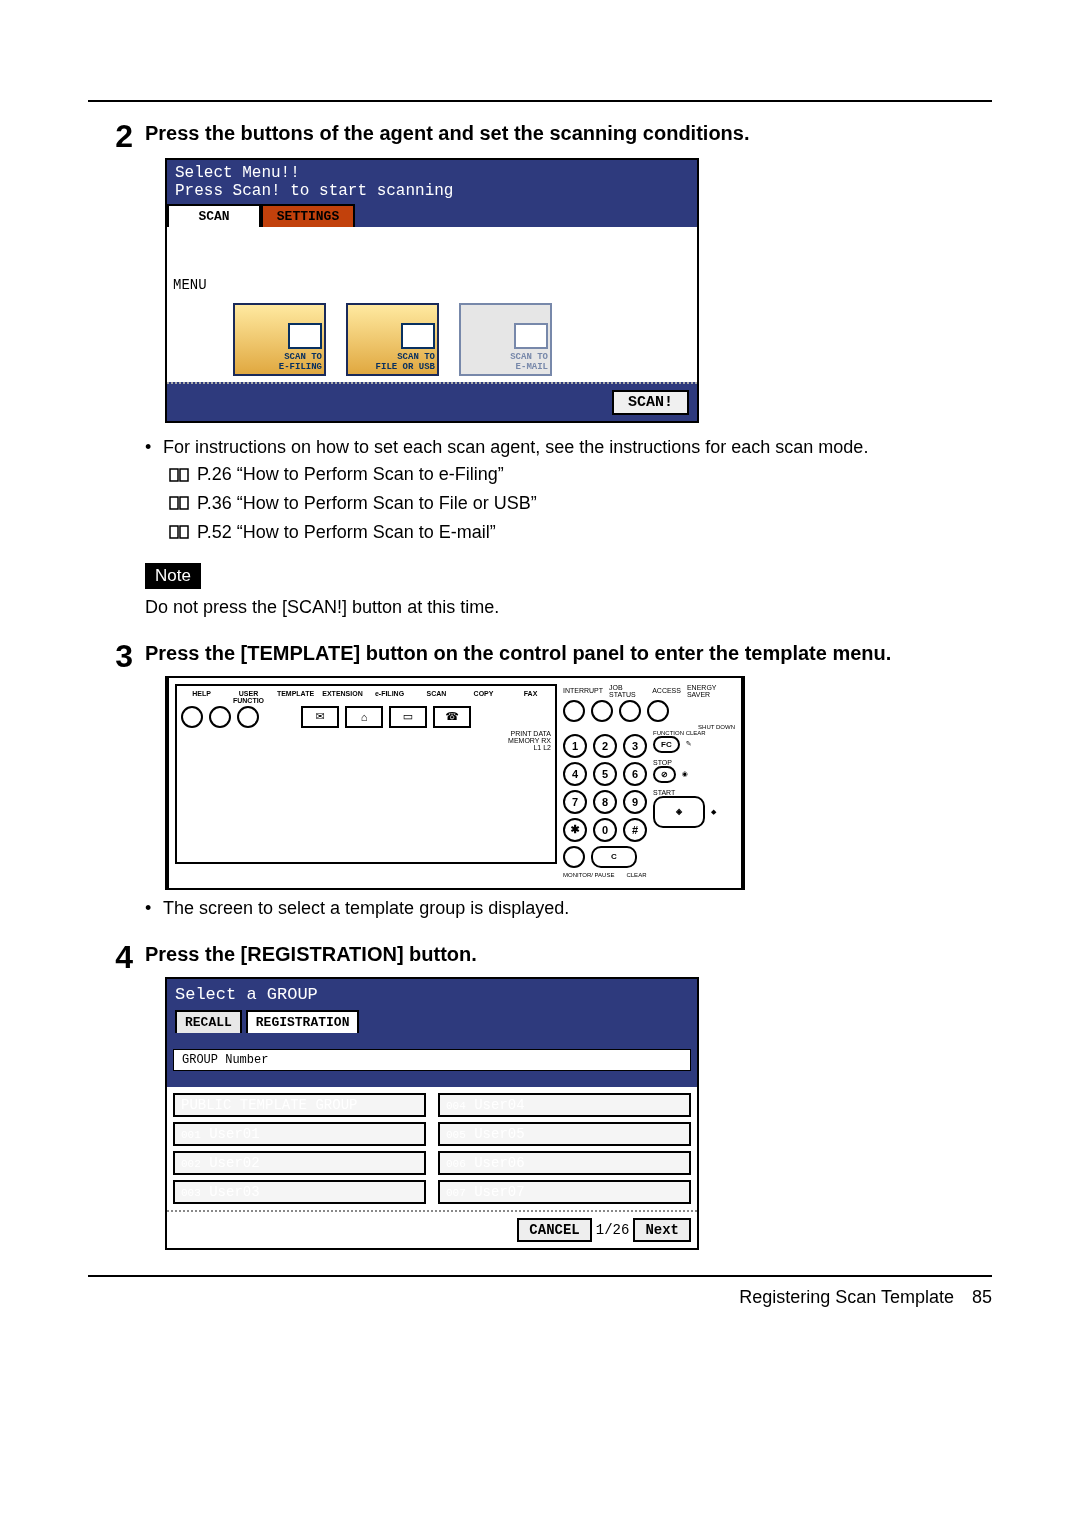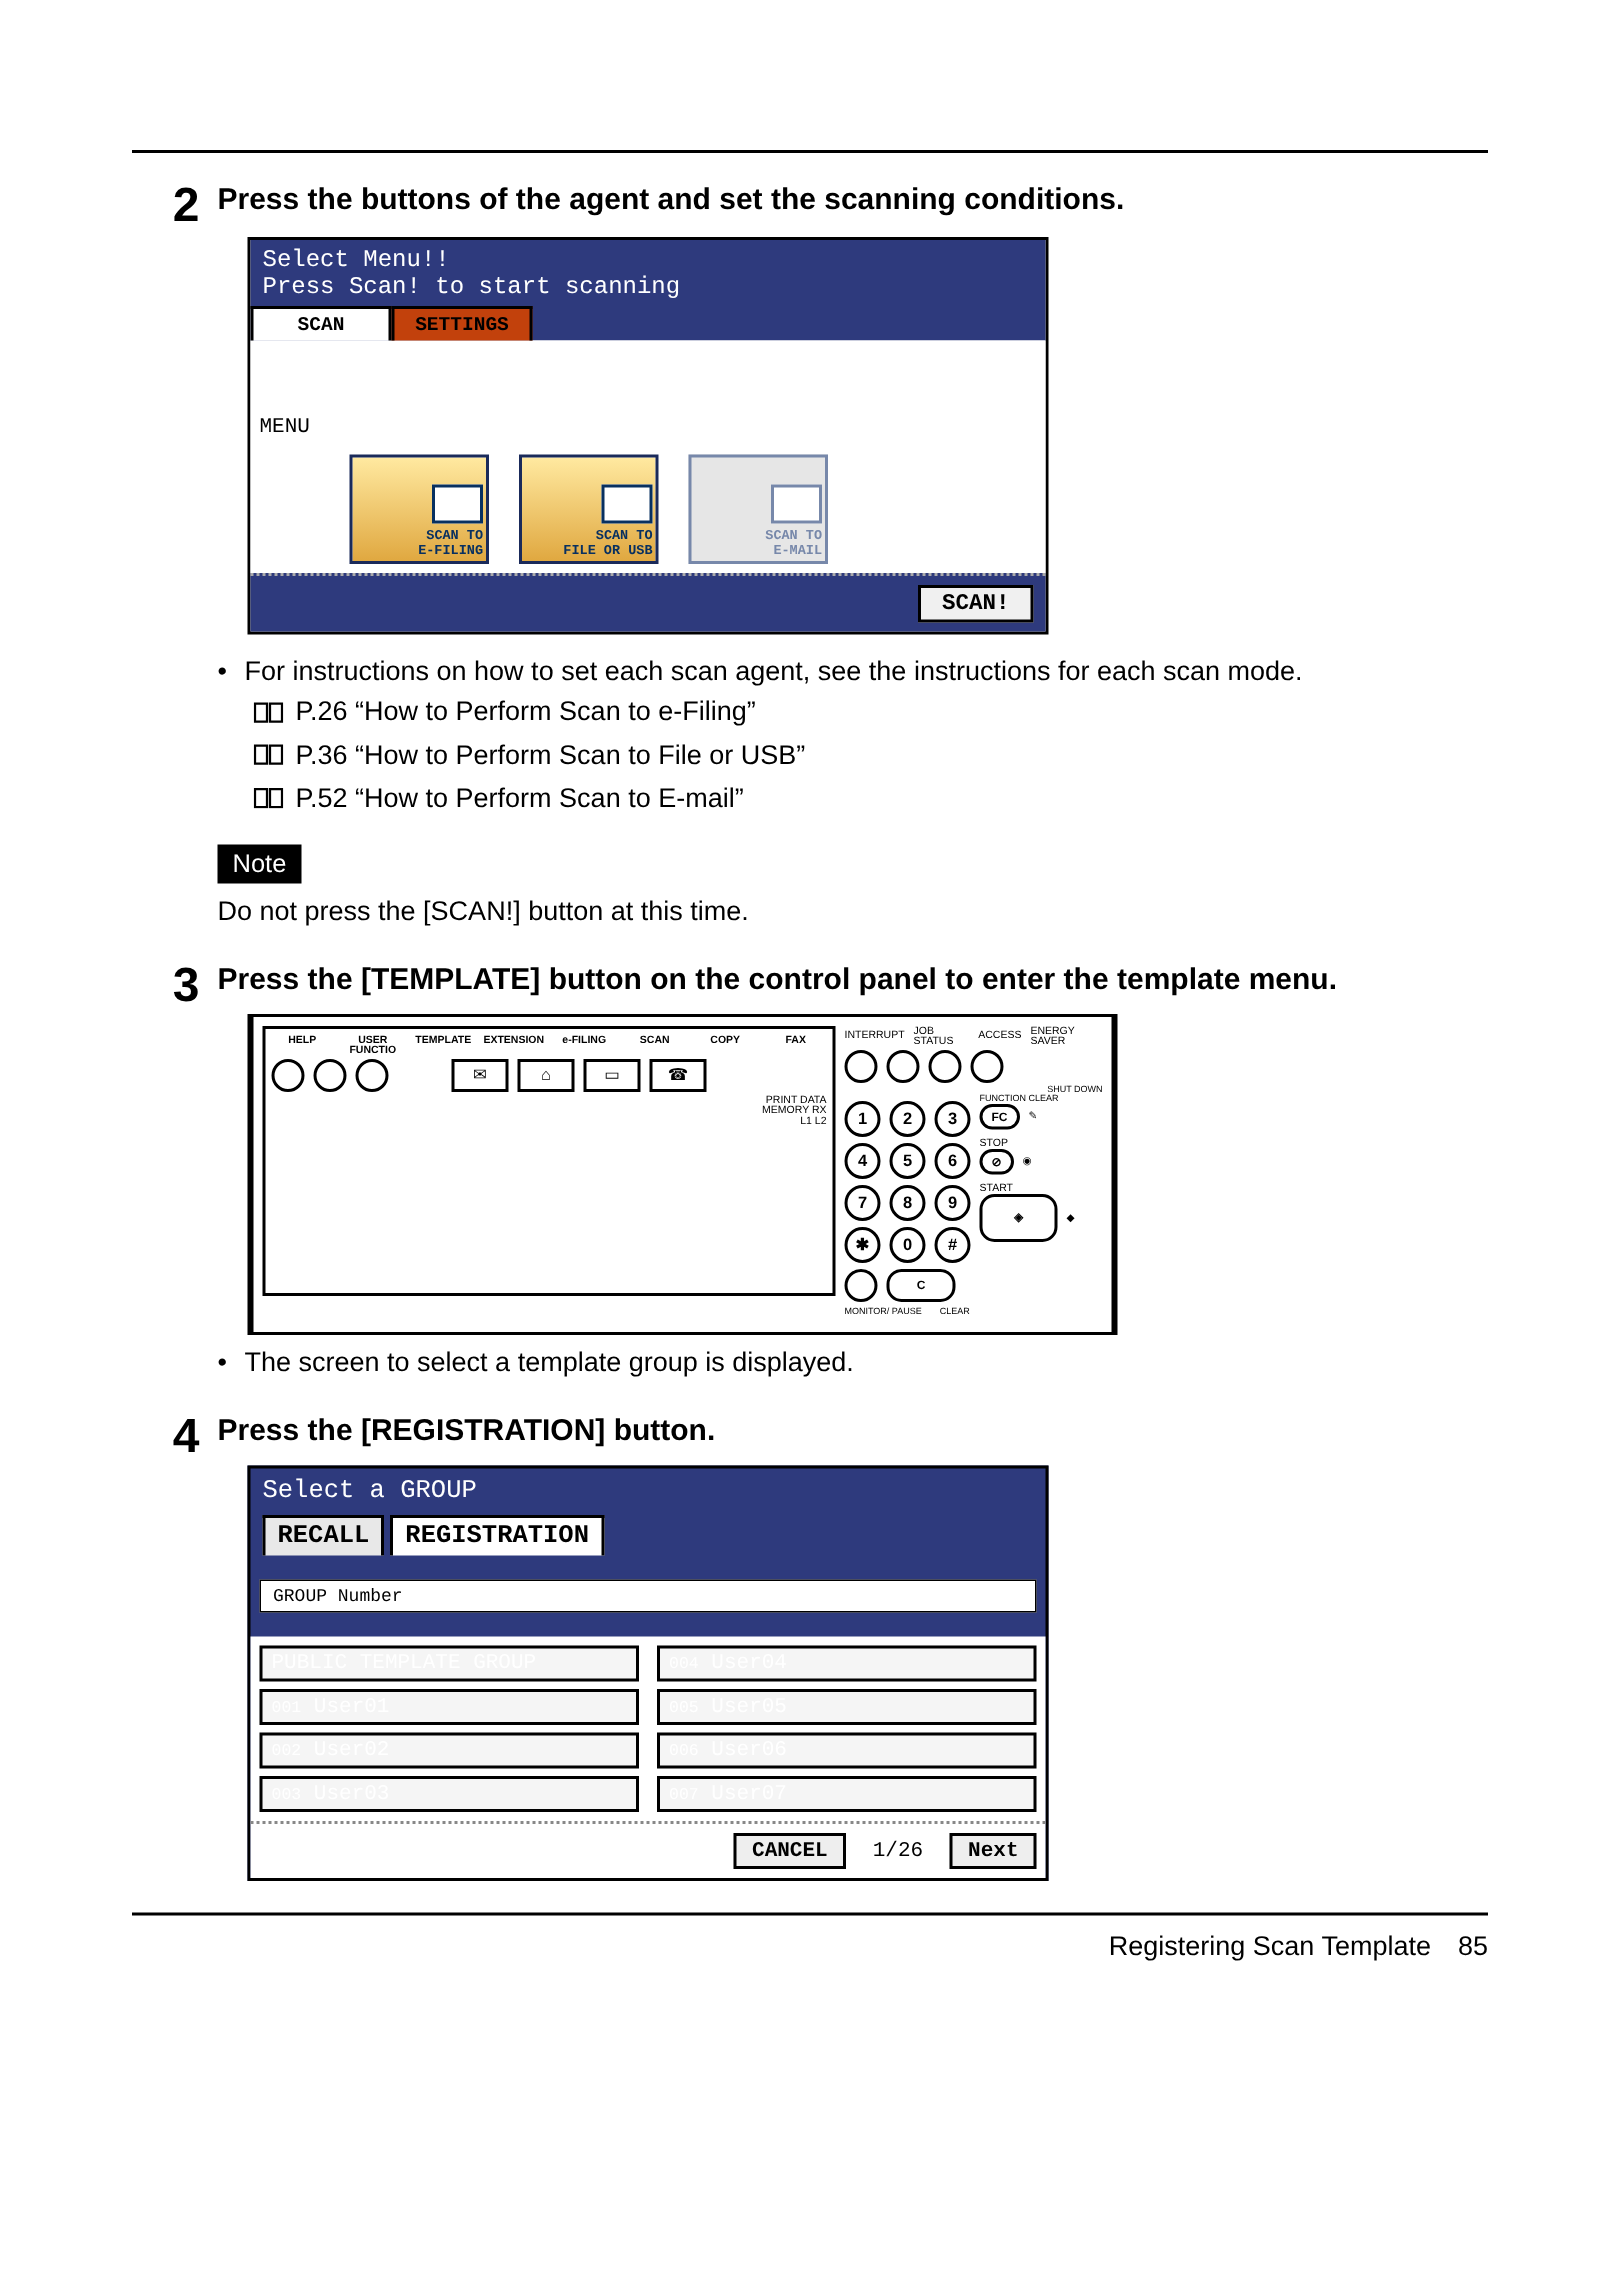--- a/index.html
+++ b/index.html
@@ -40,28 +40,28 @@
   .lcd-side{flex:1;padding-left:6px;font-size:7px;}
   .side-row{display:flex;align-items:center;gap:6px;margin-bottom:2px;}
   .keypad{margin-top:4px;}
   .kp-row{display:flex;gap:6px;margin-bottom:4px;}
   .kp{width:20px;height:20px;border:2px solid #000;border-radius:50%;display:flex;align-items:center;justify-content:center;font-size:11px;font-weight:bold;}
   .side-btn{border:2px solid #000;border-radius:10px;padding:2px 6px;font-size:8px;font-weight:bold;display:inline-flex;align-items:center;justify-content:center;}
   
   .groupScreen{border:2px solid #000;width:530px;margin:10px 0 10px 20px;background:#2e3a7d;color:#fff;}
   .gs-top{font-family:"Courier New",monospace;font-size:17px;padding:6px 8px;}
   .gs-tabs{display:flex;padding-left:8px;}
-  .gtab{background:#e8e8e8;color:#000;font-family:"Courier New",monospace;font-size:17px;font-weight:bold;padding:3px 8px;border:2px solid #000;border-bottom:none;margin-right:4px;}
+  .gtab{background:#e8e8e8;color:#000;font-family:"Courier New",monospace;font-size:13px;font-weight:bold;padding:3px 8px;border:2px solid #000;border-bottom:none;margin-right:4px;}
   .gtab.active{background:#fff;}
   .gs-sub{background:#fff;color:#000;font-family:"Courier New",monospace;font-size:12px;padding:3px 8px;border:1px solid #000;margin:16px 6px;}
   .gs-list{background:#fff;padding:6px;display:flex;gap:12px;}
   .gcol{flex:1;display:flex;flex-direction:column;gap:5px;}
   .gitem{border:2px solid #000;background:#f5f5f5;font-family:"Courier New",monospace;font-size:14px;padding:2px 6px;}
   .gitem .idx{font-size:11px;}
-  .gs-footer{background:#fff;border-top:2px dotted #888;padding:6px;display:flex;justify-content:flex-end;align-items:center;gap:18px;font-family:"Courier New",monospace;font-size:14px;color:#000;}
+  .gs-footer{background:#fff;border-top:2px dotted #888;padding:6px;display:flex;justify-content:flex-end;align-items:center;gap:4px;font-family:"Courier New",monospace;font-size:14px;color:#000;}
   .gbtn{border:2px solid #000;background:#eee;padding:2px 10px;font-weight:bold;}
   .page-footer{position:absolute;left:88px;right:88px;top:1275px;border-top:2px solid #000;padding-top:10px;display:flex;justify-content:flex-end;font-size:18px;}
   .pnum{margin-left:18px;}
 </style>
 </head>
 <body>
 
 <div class="page">
 
   <div class="step">

